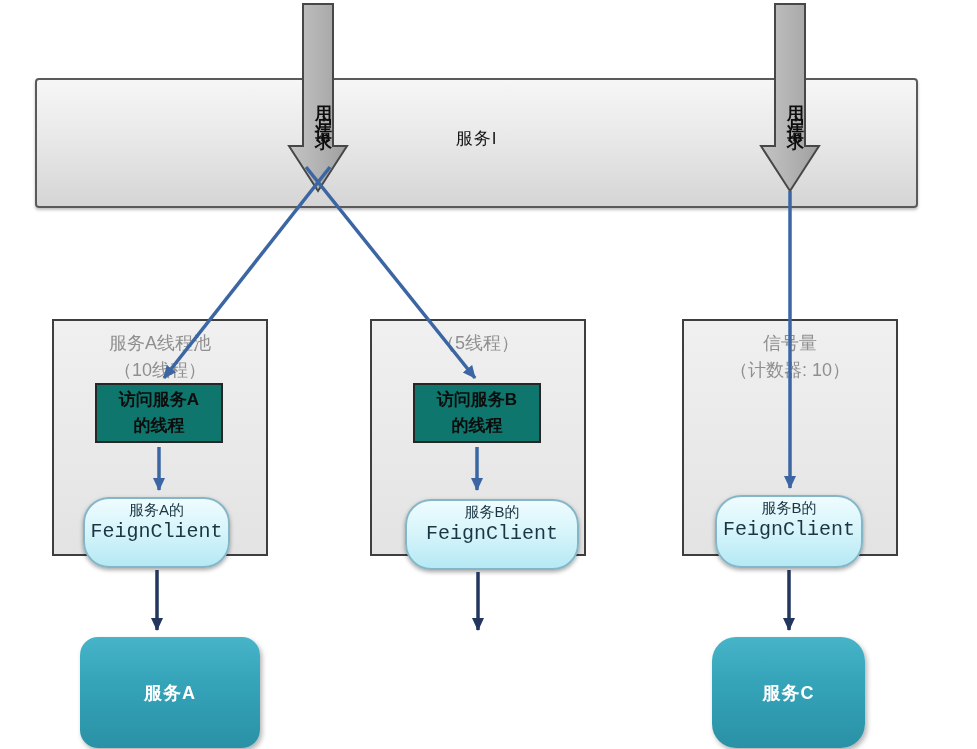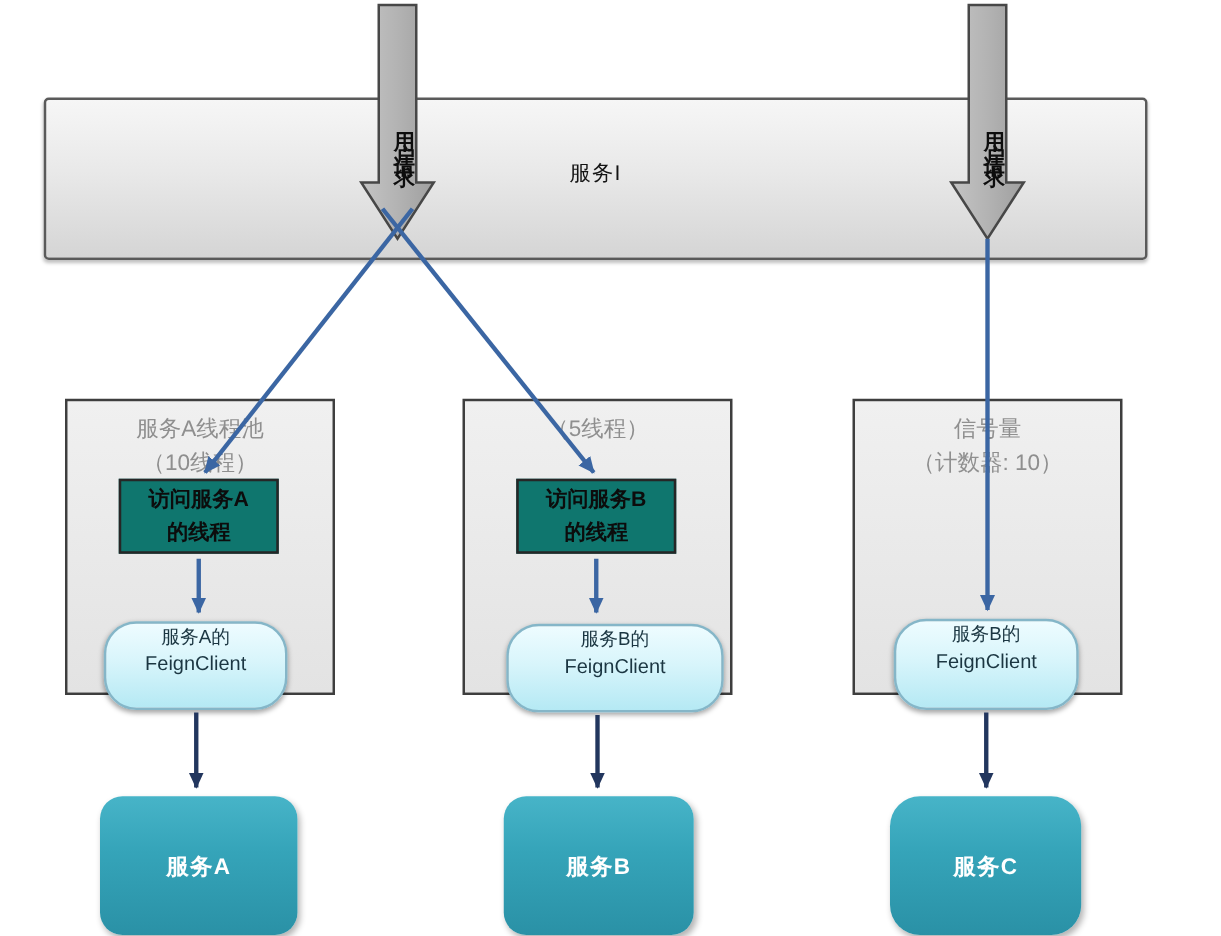--- a/index.html
+++ b/index.html
@@ -82,21 +82,21 @@
     border-radius: 26px;
     background: linear-gradient(180deg, #eefcff 0%, #d8f5fb 45%, #b5e9f4 100%);
     box-shadow: 0 2px 4px rgba(0,0,0,0.35);
     display: flex;
     flex-direction: column;
     text-align: center;
     color: #1b3642;
     z-index: 4;
   }
   .feign .l1 { font-size: 15px; line-height: 22px; }
-  .feign .l2 { font-family: Liberation Sans, sans-serif; font-size: 16px; line-height: 22px; }
+  .feign .l2 { font-family: Liberation Mono, monospace; font-size: 20px; line-height: 22px; }
   .feign-a { left: 83px;  top: 497px; width: 147px; height: 71px; }
   .feign-b { left: 405px; top: 499px; width: 174px; height: 71px; }
   .feign-c { left: 715px; top: 495px; width: 148px; height: 73px; }
 
   
   .svc {
     position: absolute;
     top: 637px;
     height: 111px;
     border-radius: 18px;
@@ -104,21 +104,21 @@
     box-shadow: 2px 3px 5px rgba(0,0,0,0.3);
     display: flex;
     align-items: center;
     justify-content: center;
     color: #ffffff;
     font-size: 18px;
     font-weight: bold;
     letter-spacing: 1px;
     z-index: 4;
   }
-  .svc-a { left: 80px;  width: 158px; }
+  .svc-a { left: 80px;  width: 180px; }
   .svc-b { left: 403px; width: 152px; }
   .svc-c { left: 712px; width: 153px; border-radius: 24px; }
 
   
   .overlay {
     position: absolute;
     left: 0; top: 0;
     width: 977px; height: 749px;
     z-index: 6;
     pointer-events: none;
@@ -190,23 +190,20 @@
     <div class="l1">服务B的</div>
     <div class="l2">FeignClient</div>
   </div>
   <div class="feign feign-c">
     <div class="l1">服务B的</div>
     <div class="l2">FeignClient</div>
   </div>
 
   <div class="svc svc-a">
     <span>服务A</span>
-  </div>
-  <div class="svc svc-b">
-    <span>服务B</span>
   </div>
   <div class="svc svc-c">
     <span>服务C</span>
   </div>
 
   <svg class="overlay" viewBox="0 0 977 749" xmlns="http://www.w3.org/2000/svg">
     <defs>
       <linearGradient id="grayArrow" x1="0" y1="0" x2="1" y2="0">
         <stop offset="0" stop-color="#c4c4c4"></stop>
         <stop offset="0.5" stop-color="#b3b3b3"></stop>

